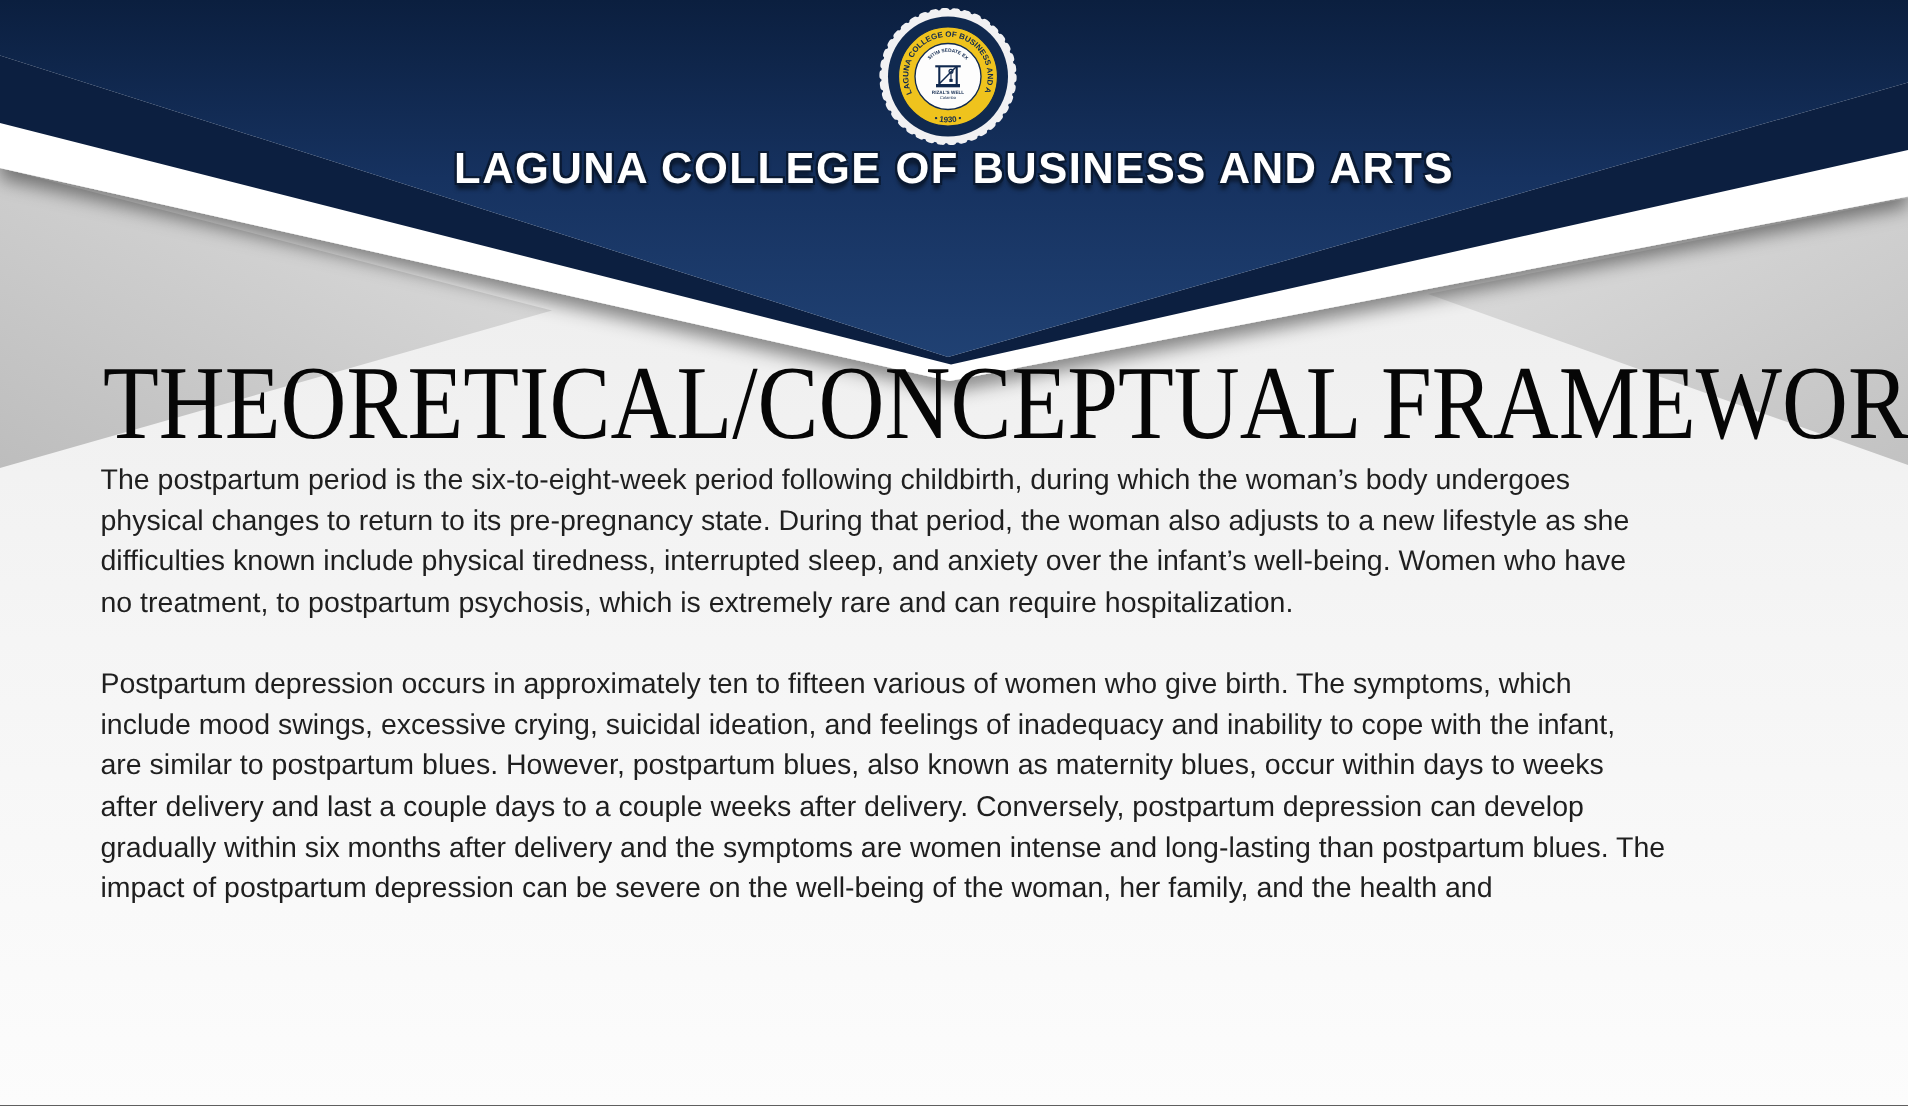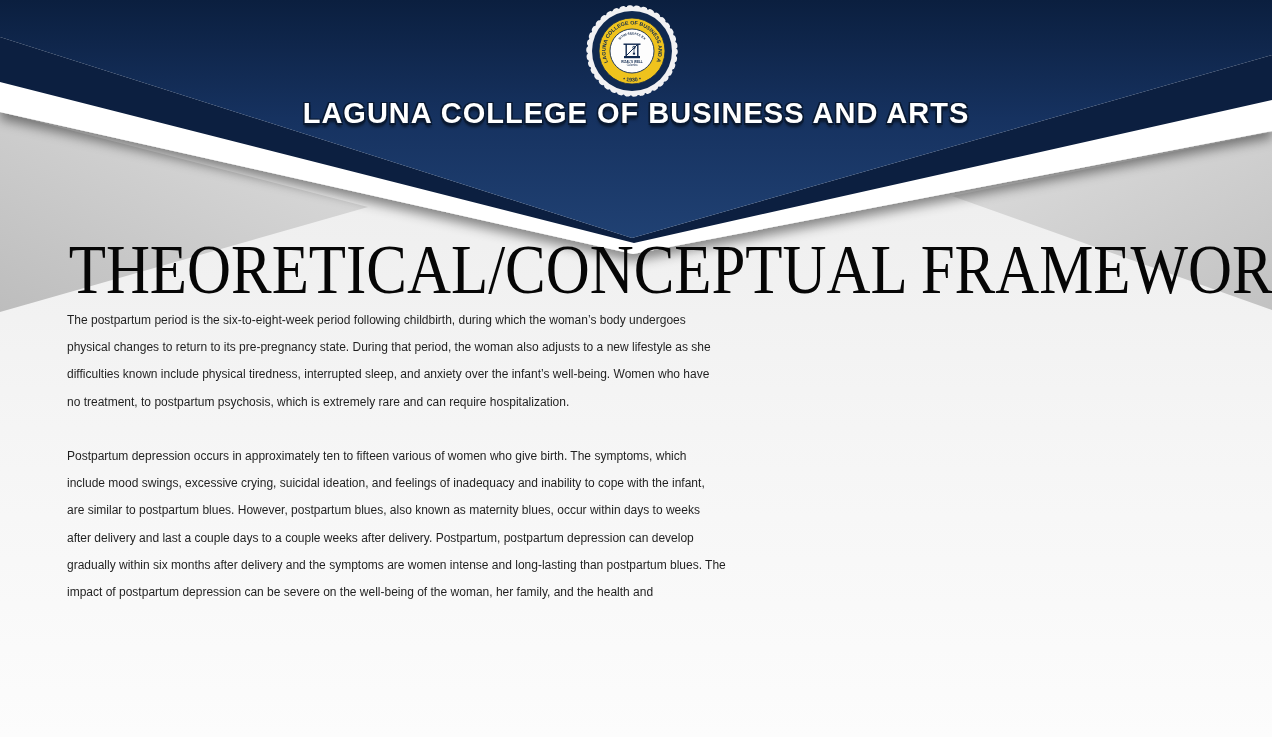--- a/index.html
+++ b/index.html
@@ -25,21 +25,21 @@
     position:absolute; top:234px; left:0; width:1272px; text-align:center;
     font-family:"Liberation Serif", serif;
     font-size:70px; line-height:72px; color:#060606; font-weight:400;
     transform:translateX(-14px) scaleX(0.87);
     transform-origin:50% 50%;
     white-space:nowrap;
   }
 
   .body-text {
     position:absolute; left:67px; top:307px; width:1160px;
-    font-size:12px; line-height:27.2px; color:#1f1f1f;
+    font-size:19px; line-height:27.2px; color:#1f1f1f;
   }
   .para { margin:0; }
   .para + .para { margin-top:27.2px; }
   .tline { white-space:nowrap; }
 </style>
 </head>
 <body>
 
 <div class="slide">
 
@@ -113,19 +113,19 @@
     <div class="para">
       <div class="tline">The postpartum period is the six-to-eight-week period following childbirth, during which the woman’s body undergoes</div>
       <div class="tline">physical changes to return to its pre-pregnancy state. During that period, the woman also adjusts to a new lifestyle as she</div>
       <div class="tline">difficulties known include physical tiredness, interrupted sleep, and anxiety over the infant’s well-being. Women who have</div>
       <div class="tline">no treatment, to postpartum psychosis, which is extremely rare and can require hospitalization.</div>
     </div>
     <div class="para">
       <div class="tline">Postpartum depression occurs in approximately ten to fifteen various of women who give birth. The symptoms, which</div>
       <div class="tline">include mood swings, excessive crying, suicidal ideation, and feelings of inadequacy and inability to cope with the infant,</div>
       <div class="tline">are similar to postpartum blues. However, postpartum blues, also known as maternity blues, occur within days to weeks</div>
-      <div class="tline">after delivery and last a couple days to a couple weeks after delivery. Postpartum, postpartum depression can develop</div>
+      <div class="tline">after delivery and last a couple days to a couple weeks after delivery. Conversely, postpartum depression can develop</div>
       <div class="tline">gradually within six months after delivery and the symptoms are women intense and long-lasting than postpartum blues. The</div>
       <div class="tline">impact of postpartum depression can be severe on the well-being of the woman, her family, and the health and</div>
     </div>
   </div>
 
 </div>
 
 </body></html>

